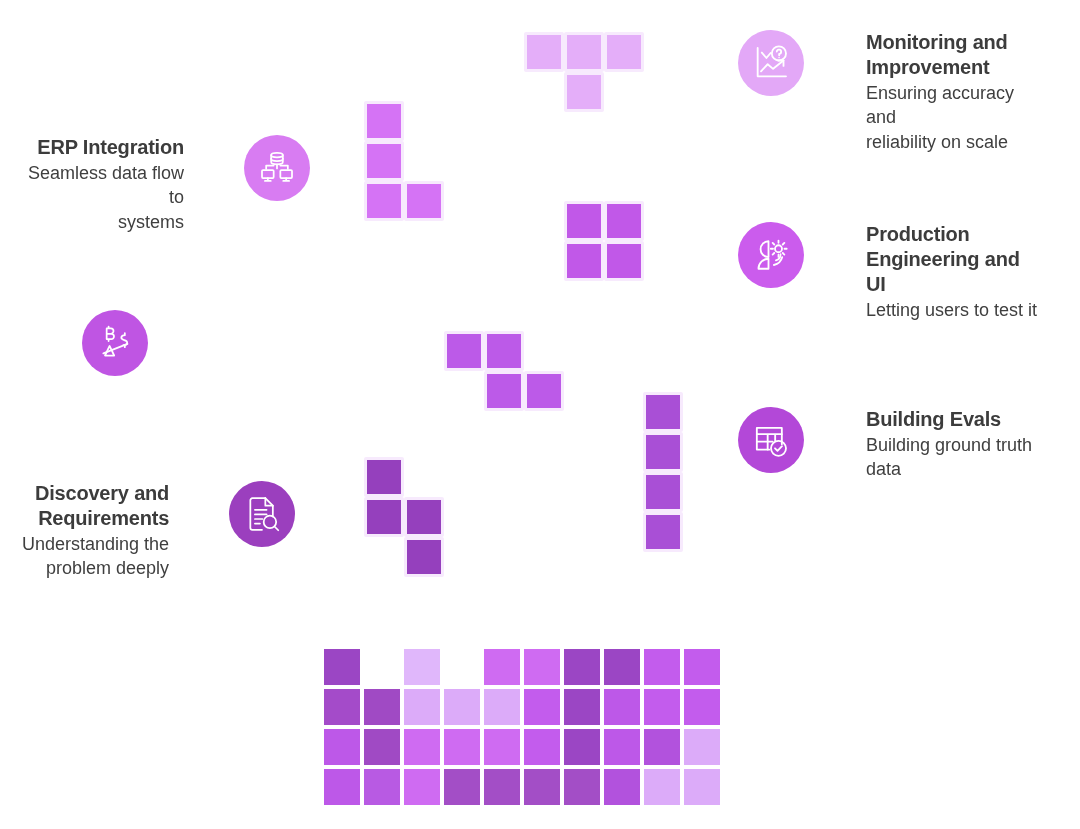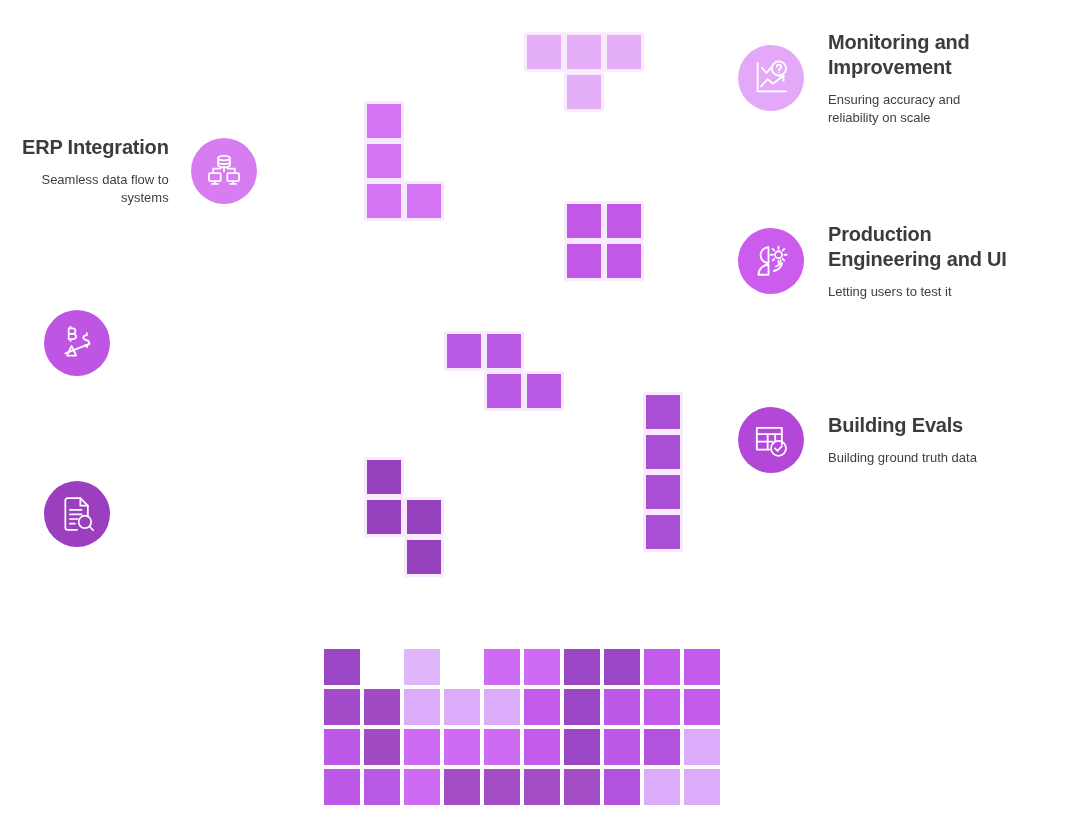--- a/index.html
+++ b/index.html
@@ -20,43 +20,43 @@
     position: absolute;
     left: 0; top: 0;
     width: 1080px;
     height: 829px;
   }
 
   
   .step {
     position: absolute;
     display: flex;
-    align-items: center;
+    gap: 38px;
   }
   .step.left  { flex-direction: row; }
   .step.right { flex-direction: row; }
 
   .step-text {
     display: flex;
     flex-direction: column;
   }
   .step.left .step-text  { text-align: right; align-items: flex-end; }
   .step.right .step-text { text-align: left;  align-items: flex-start; }
 
   .step-title {
     font-size: 20px;
     font-weight: bold;
     color: #3c3c3c;
     line-height: 1.25;
     letter-spacing: -0.2px;
     white-space: pre-line;
   }
   .step-sub {
-    margin-top: 11px;
-    font-size: 13px;
+    margin-top: 1px;
+    font-size: 18px;
     font-weight: normal;
     color: #3f3f3f;
     line-height: 1.35;
     white-space: pre-line;
   }
 
   .icon-circle {
     width: 66px;
     height: 66px;
     border-radius: 50%;
@@ -167,20 +167,26 @@
         <div class="icon-circle" style="background: rgb(191, 85, 227);">
     <svg width="40" height="40" viewBox="0 0 48 48" fill="none" stroke="#ffffff" stroke-width="2.1" stroke-linecap="round" stroke-linejoin="round">
       <path d="M14 6.5h5a3.2 3.2 0 0 1 0 6.4h-5V6.5zM14 12.9h5.6a3.2 3.2 0 0 1 0 6.4H14v-6.4zM16.3 4.2v2.3M16.3 19.3v2.3"></path>
       <path d="M36 14.5c-3 0-4.4 1.6-4.4 3.2 0 3.6 7 1.9 7 5.6 0 1.8-1.6 3.3-4.6 3.3M35.8 12v2.4M35.8 26.6V29"></path>
       <path d="M10 36.5 39 25"></path>
       <path d="M17.5 27.5 12 39h11z"></path>
     </svg>
         </div>
       </div>
       <div class="step left" style="left: 22px; top: 481px; width: 288px;">
+        <div class="step-text">
+          <div class="step-title">Discovery and
+Requirements</div>
+          <div class="step-sub">Understanding the
+problem deeply</div>
+        </div>
         <div class="icon-circle" style="background: rgb(155, 63, 190);">
     <svg width="40" height="40" viewBox="0 0 48 48" fill="none" stroke="#ffffff" stroke-width="2.1" stroke-linecap="round" stroke-linejoin="round">
       <path d="M28 5H12.5A2.5 2.5 0 0 0 10 7.5v33A2.5 2.5 0 0 0 12.5 43H24"></path>
       <path d="M28 5l9 9v13"></path>
       <path d="M28 5v9h9"></path>
       <path d="M15.5 19h14M15.5 24.5h14M15.5 30h9M15.5 35.5h6"></path>
       <circle cx="33.5" cy="33.5" r="7.5"></circle>
       <path d="M39 39l4.5 4.5"></path>
     </svg>
         </div>

